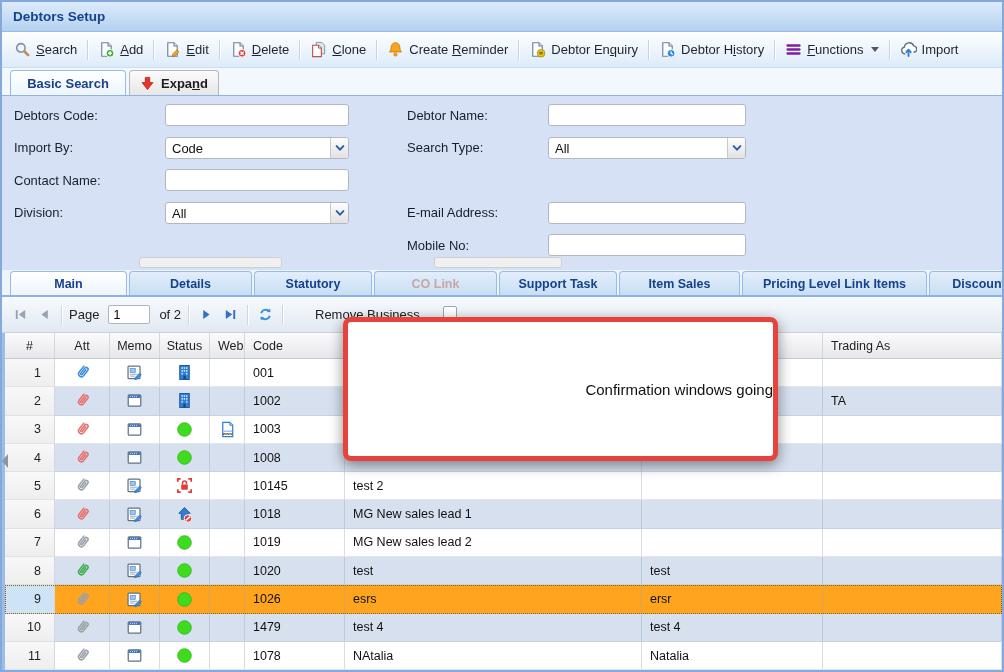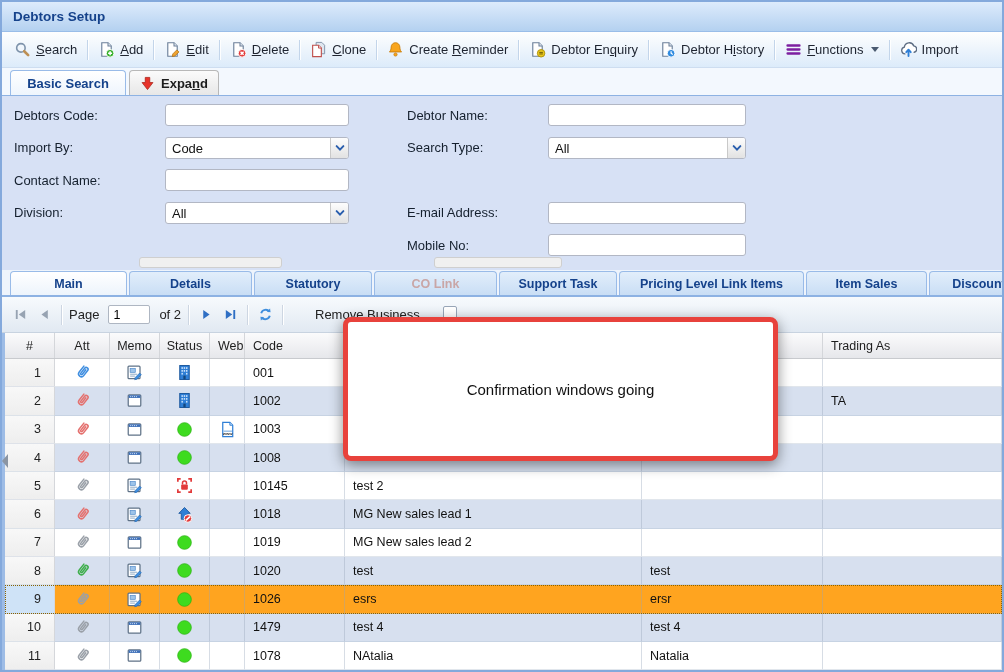--- a/index.html
+++ b/index.html
@@ -81,21 +81,21 @@
     border-right:1px solid #d5d7db;color:#222;}
   .gr.sel .cnum{background:#cfe3f7;}
   .gicon svg{width:19px;height:19px;display:block;}
   .att-blue{color:#3f8ee0;}.att-red{color:#e4716f;}.att-gray{color:#9aa0a8;}.att-green{color:#3fae4c;}
   
   .collapse-handle{position:absolute;left:0;top:452px;z-index:5;width:0;height:0;cursor:pointer;
     border-top:7px solid transparent;border-bottom:7px solid transparent;border-right:6px solid #8b95a3;}
   
   .popup{position:absolute;left:341px;top:315px;width:435px;height:144px;background:#fff;
     border:5px solid #e8423c;border-radius:8px;box-shadow:0 4px 14px rgba(0,0,0,.45);z-index:50;
-    display:flex;align-items:center;justify-content:center;}
+    display:flex;align-items:center;justify-content:flex-end;}
   .popup-text{font-size:15px;color:#111;}
   u{text-decoration:underline;}
 </style>
 </head>
 <body>
 
 <div class="window">
   <div class="titlebar">
     <span class="title">Debtors Setup</span>
   </div>
@@ -302,25 +302,25 @@
       </div>
       <div class="tab2" style="width:118px">
         <span>Statutory</span>
       </div>
       <div class="tab2 disabled" style="width:123px">
         <span>CO Link</span>
       </div>
       <div class="tab2" style="width:118px">
         <span>Support Task</span>
       </div>
+      <div class="tab2" style="width:121px">
+        <span>Item Sales</span>
+      </div>
       <div class="tab2" style="width:185px">
         <span>Pricing Level Link Items</span>
-      </div>
-      <div class="tab2" style="width:121px">
-        <span>Item Sales</span>
       </div>
       <div class="tab2" style="width:100px">
         <span>Discount</span>
       </div>
     </div>
 
   <div class="pager">
     <span class="picon">
         <svg viewBox="0 0 16 16">
           <rect x="3" y="3.2" width="2" height="9.6" fill="#97a3b2"></rect>

